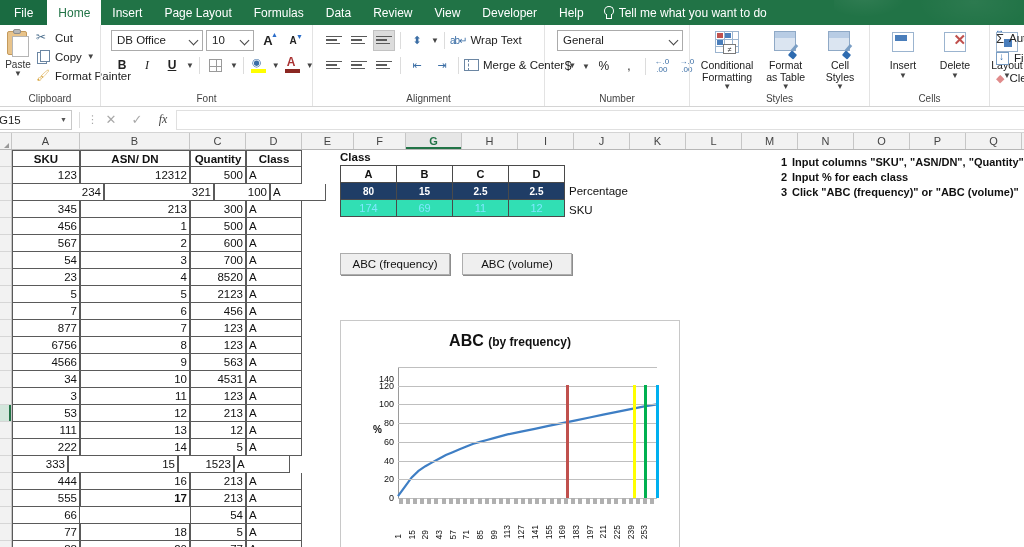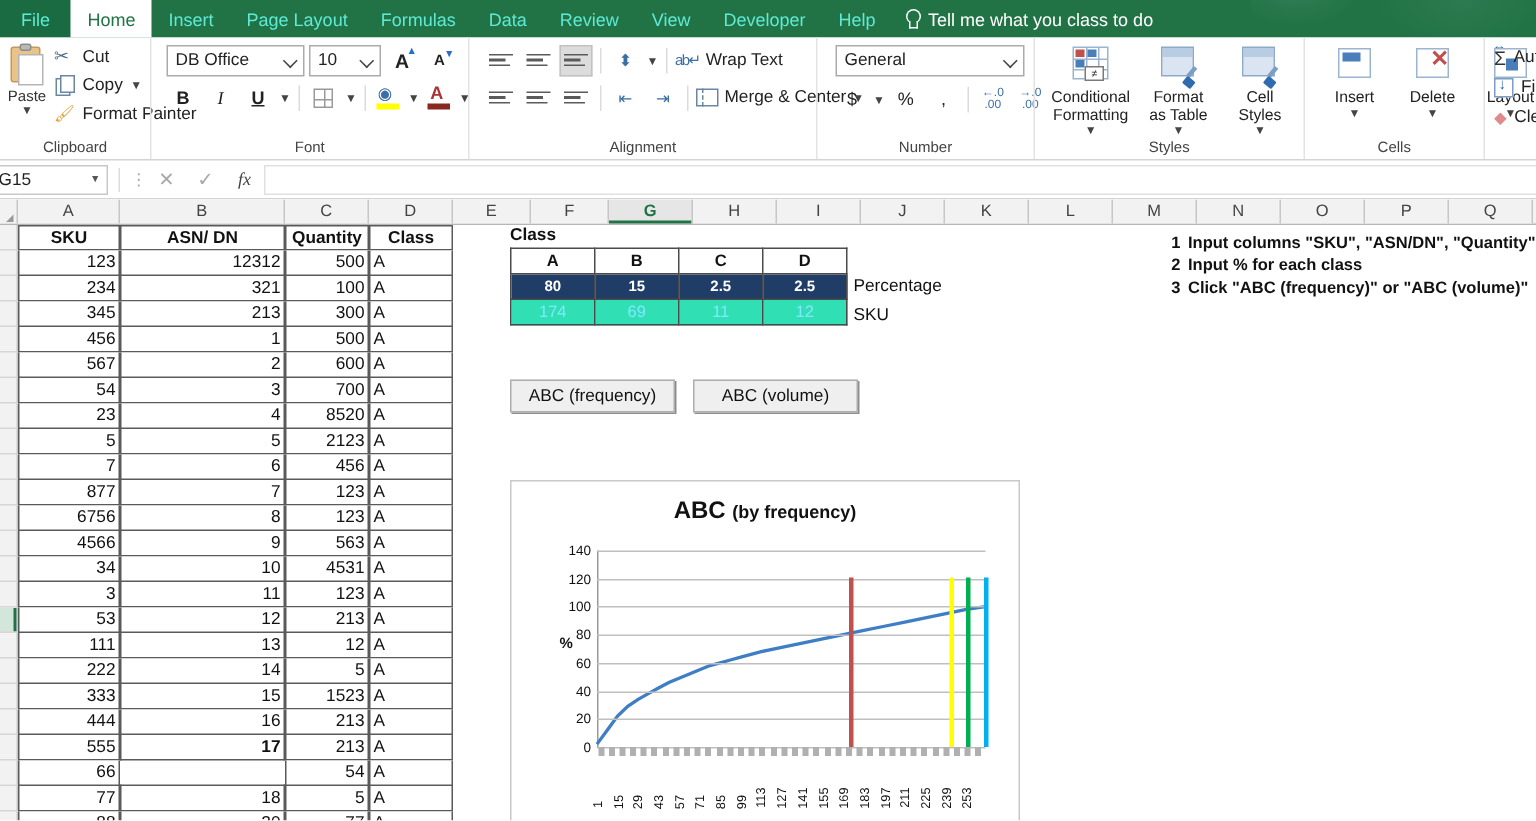--- a/index.html
+++ b/index.html
@@ -16,21 +16,21 @@
     position:relative; overflow:hidden;
   }
   .tabstrip .deco {
     position:absolute; right:0; top:0; width:190px; height:25px;
     background:
       radial-gradient(ellipse 60px 30px at 30px -4px, rgba(255,255,255,.07), transparent 70%),
       radial-gradient(ellipse 80px 40px at 140px 2px, rgba(255,255,255,.05), transparent 70%);
     pointer-events:none;
   }
   .tab {
-    display:flex; align-items:center; padding:0 11px; color:#5eead4;
+    display:flex; align-items:center; padding:0 11px; color:#ffffff;
     font-size:12px; white-space:nowrap; cursor:default;
   }
   .tab.file { background:#1a6b41; padding:0 14px; }
   .tab.active { background:#ffffff; color:#217346; }
   .tellme { display:flex; align-items:center; gap:6px; color:#fff; font-size:12px; padding:0 8px; }
   .bulb { width:10px; height:13px; position:relative; display:inline-block; }
   .bulb::before {
     content:""; position:absolute; left:1px; top:0; width:8px; height:8px;
     border:1.3px solid #fff; border-radius:50%; border-bottom-color:transparent;
   }
@@ -258,21 +258,21 @@
   <div class="tab">Insert</div>
   <div class="tab">Page Layout</div>
   <div class="tab">Formulas</div>
   <div class="tab">Data</div>
   <div class="tab">Review</div>
   <div class="tab">View</div>
   <div class="tab">Developer</div>
   <div class="tab">Help</div>
   <div class="tellme">
     <span class="bulb"></span>
-    <span>Tell me what you class to do</span>
+    <span>Tell me what you want to do</span>
   </div>
 </div>
 
 <div class="ribbon">
 
   <div class="grp" style="width:100px">
     <div class="grp-body">
       <div class="clip-paste">
         <div class="clip-ico">
           <div class="clip-board"></div>
@@ -619,21 +619,21 @@
           <div class="cell blank" style="width: 56px;"></div>
           <div class="cell blank" style="width: 56px;"></div>
           <div class="cell blank" style="width: 56px;"></div>
           <div class="cell blank" style="width: 56px;"></div>
           <div class="cell blank" style="width: 56px;"></div>
           <div class="cell blank" style="width: 56px;"></div>
           <div class="cell blank" style="width: 56px;"></div>
           <div class="cell blank" style="width: 56px;"></div>
         </div>
         <div class="grow">
-          <div class="cell bordered num" style="width: 68px;">234</div>
+          <div class="cell bordered num" style="width: 92px;">234</div>
           <div class="cell bordered num" style="width: 110px;">321</div>
           <div class="cell bordered num" style="width: 56px;">100</div>
           <div class="cell bordered" style="width: 56px;">A</div>
           <div class="cell blank" style="width: 52px;"></div>
           <div class="cell blank" style="width: 52px;"></div>
           <div class="cell blank" style="width: 56px;"></div>
           <div class="cell blank" style="width: 56px;"></div>
           <div class="cell blank" style="width: 56px;"></div>
           <div class="cell blank" style="width: 56px;"></div>
           <div class="cell blank" style="width: 56px;"></div>
@@ -923,21 +923,21 @@
           <div class="cell blank" style="width: 56px;"></div>
           <div class="cell blank" style="width: 56px;"></div>
           <div class="cell blank" style="width: 56px;"></div>
           <div class="cell blank" style="width: 56px;"></div>
           <div class="cell blank" style="width: 56px;"></div>
           <div class="cell blank" style="width: 56px;"></div>
           <div class="cell blank" style="width: 56px;"></div>
           <div class="cell blank" style="width: 56px;"></div>
         </div>
         <div class="grow">
-          <div class="cell bordered num" style="width: 68px;">333</div>
+          <div class="cell bordered num" style="width: 56px;">333</div>
           <div class="cell bordered num" style="width: 110px;">15</div>
           <div class="cell bordered num" style="width: 56px;">1523</div>
           <div class="cell bordered" style="width: 56px;">A</div>
           <div class="cell blank" style="width: 52px;"></div>
           <div class="cell blank" style="width: 52px;"></div>
           <div class="cell blank" style="width: 56px;"></div>
           <div class="cell blank" style="width: 56px;"></div>
           <div class="cell blank" style="width: 56px;"></div>
           <div class="cell blank" style="width: 56px;"></div>
           <div class="cell blank" style="width: 56px;"></div>
@@ -1120,21 +1120,21 @@
         <div class="ytick" style="top: 93.5714px;">40</div>
         <div class="gl" style="top: 74.8571px;"></div>
         <div class="ytick" style="top: 74.8571px;">60</div>
         <div class="gl" style="top: 56.1429px;"></div>
         <div class="ytick" style="top: 56.1429px;">80</div>
         <div class="gl" style="top: 37.4286px;"></div>
         <div class="ytick" style="top: 37.4286px;">100</div>
         <div class="gl" style="top: 18.7143px;"></div>
         <div class="ytick" style="top: 18.7143px;">120</div>
         <div class="gl" style="top: 0px;"></div>
-        <div class="ytick" style="top: 0px;">140</div>
+        <div class="ytick" style="top: 12px;">140</div>
         <div class="vmark" style="left: 167.583px; top: 17.7786px; height: 113.221px; background: rgb(192, 80, 77);"></div>
         <div class="vmark" style="left: 235.021px; top: 17.7786px; height: 113.221px; background: rgb(255, 255, 0);"></div>
         <div class="vmark" style="left: 245.772px; top: 17.7786px; height: 113.221px; background: rgb(0, 176, 80);"></div>
         <div class="vmark" style="left: 257.5px; top: 17.7786px; height: 113.221px; background: rgb(0, 176, 240);"></div>
       </div>
     <div class="xband" id="xband">
         <i style="left: 0.5px;"></i>
         <i style="left: 7.69444px;"></i>
         <i style="left: 14.8889px;"></i>
         <i style="left: 22.0833px;"></i>

